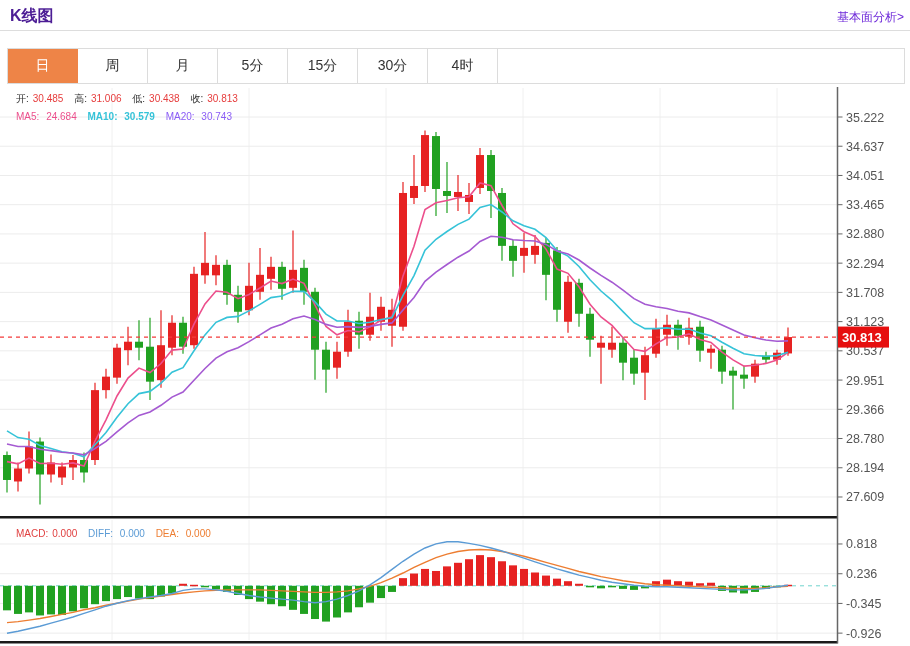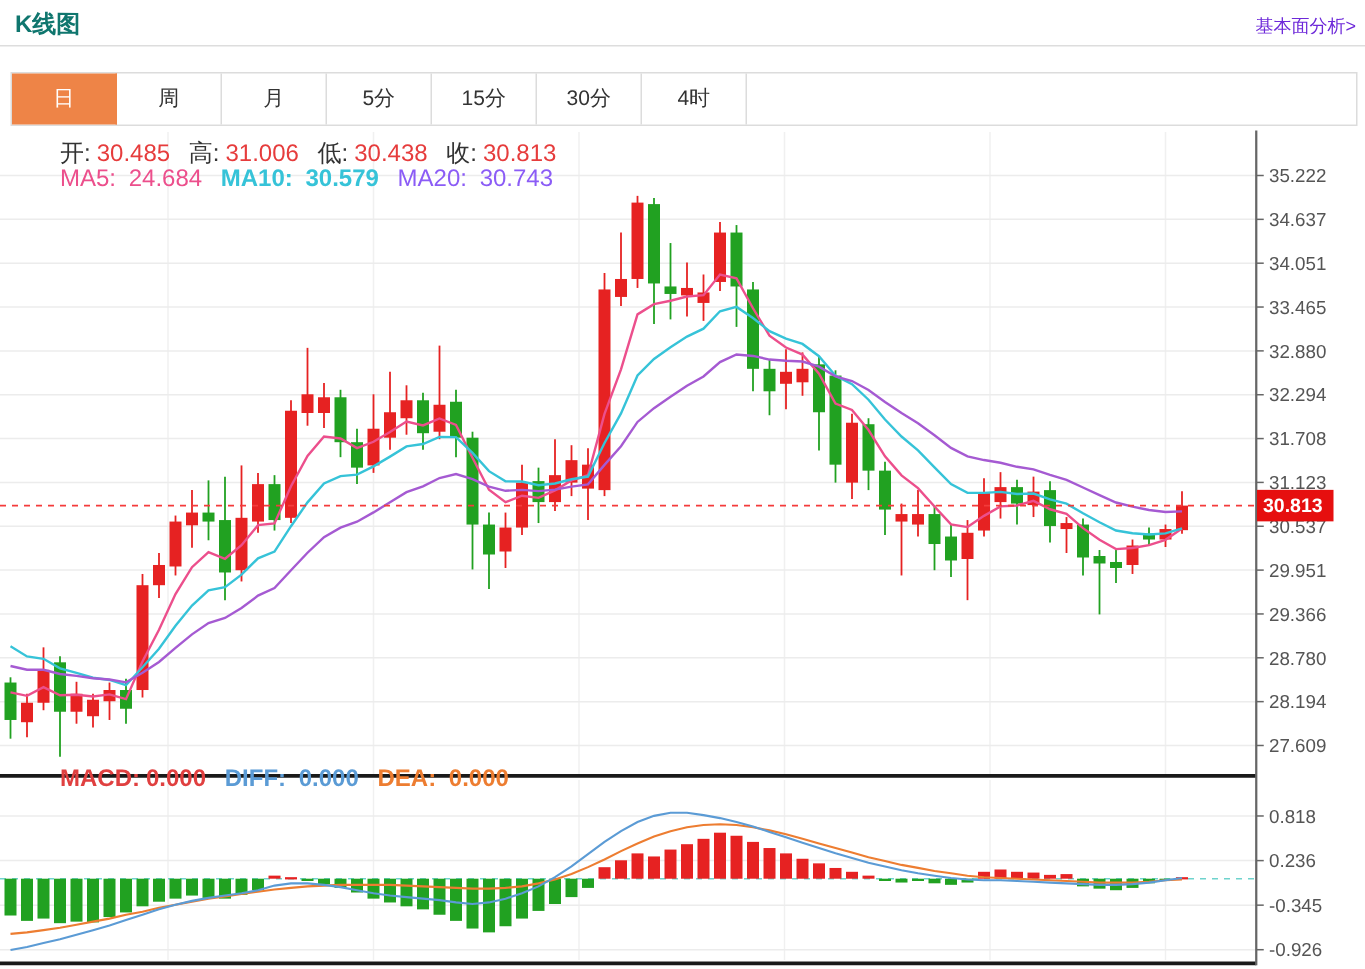--- a/index.html
+++ b/index.html
@@ -1,27 +1,27 @@
 <!DOCTYPE html>
 <html><head>
 <meta charset="utf-8">
 <style>
   html,body{margin:0;padding:0;background:#fff;}
   .page{position:relative;width:910px;height:646px;background:#fff;overflow:hidden;
         font-family:"Liberation Sans","DejaVu Sans",sans-serif;}
-  .hdr-title{position:absolute;left:10px;top:6px;font-size:16px;font-weight:bold;color:#0f766e;}
+  .hdr-title{position:absolute;left:10px;top:6px;font-size:16px;font-weight:bold;color:#4c1d95;}
   .hdr-link{position:absolute;right:6px;top:9px;font-size:12px;color:#6d28d9;text-decoration:none;cursor:pointer;}
   .hdr-divider{position:absolute;left:0;top:30px;width:910px;height:1px;background:#ddd;}
   .tabs{position:absolute;left:7px;top:48px;width:898px;height:36px;display:flex;
         border:1px solid #dcdcdc;box-sizing:border-box;background:#fff;}
   .tab{width:70px;height:100%;display:flex;align-items:center;justify-content:center;
        font-size:14px;color:#333;border-right:1px solid #dcdcdc;cursor:pointer;box-sizing:border-box;}
   .tab.active{background:#ee8447;color:#fff;border-color:#ee8447;}
   .tab-filler{flex:1;}
-  .readout{position:absolute;left:16px;font-size:16px;white-space:nowrap;margin-left:24px;}
+  .readout{position:absolute;left:16px;font-size:10px;white-space:nowrap;}
   .readout span{margin-right:4px;}
   .pair{margin-right:16px;}
   .lbl{color:#333;}
   .val-red{color:#e63c3c;}
   .ma5{color:#ec4f8c;}
   .ma10{color:#36c3d8;font-weight:bold;}
   .ma20{color:#8b5cf6;}
   .macd-l{color:#e04040;}
   .diff-l{color:#5b9bd5;}
   .dea-l{color:#ed7d31;}
@@ -369,19 +369,19 @@
     <span class="pair"><span class="lbl">低:</span><span class="val-red">30.438</span></span>
     <span class="pair"><span class="lbl">收:</span><span class="val-red">30.813</span></span>
   </div>
 
   <div class="readout overlay" style="top:111px;">
     <span class="pair ma5"><span>MA5:</span> <span>24.684</span></span>
     <span class="pair ma10"><span>MA10:</span> <span>30.579</span></span>
     <span class="pair ma20"><span>MA20:</span> <span>30.743</span></span>
   </div>
 
-  <div class="readout overlay" style="top:511px;font-weight:bold;">
+  <div class="readout overlay" style="top:528px;">
     <span class="pair macd-l"><span>MACD:</span><span>0.000</span></span>
     <span class="pair diff-l"><span>DIFF:</span> <span>0.000</span></span>
     <span class="pair dea-l"><span>DEA:</span> <span>0.000</span></span>
   </div>
 
 </div>
 
 </body></html>

